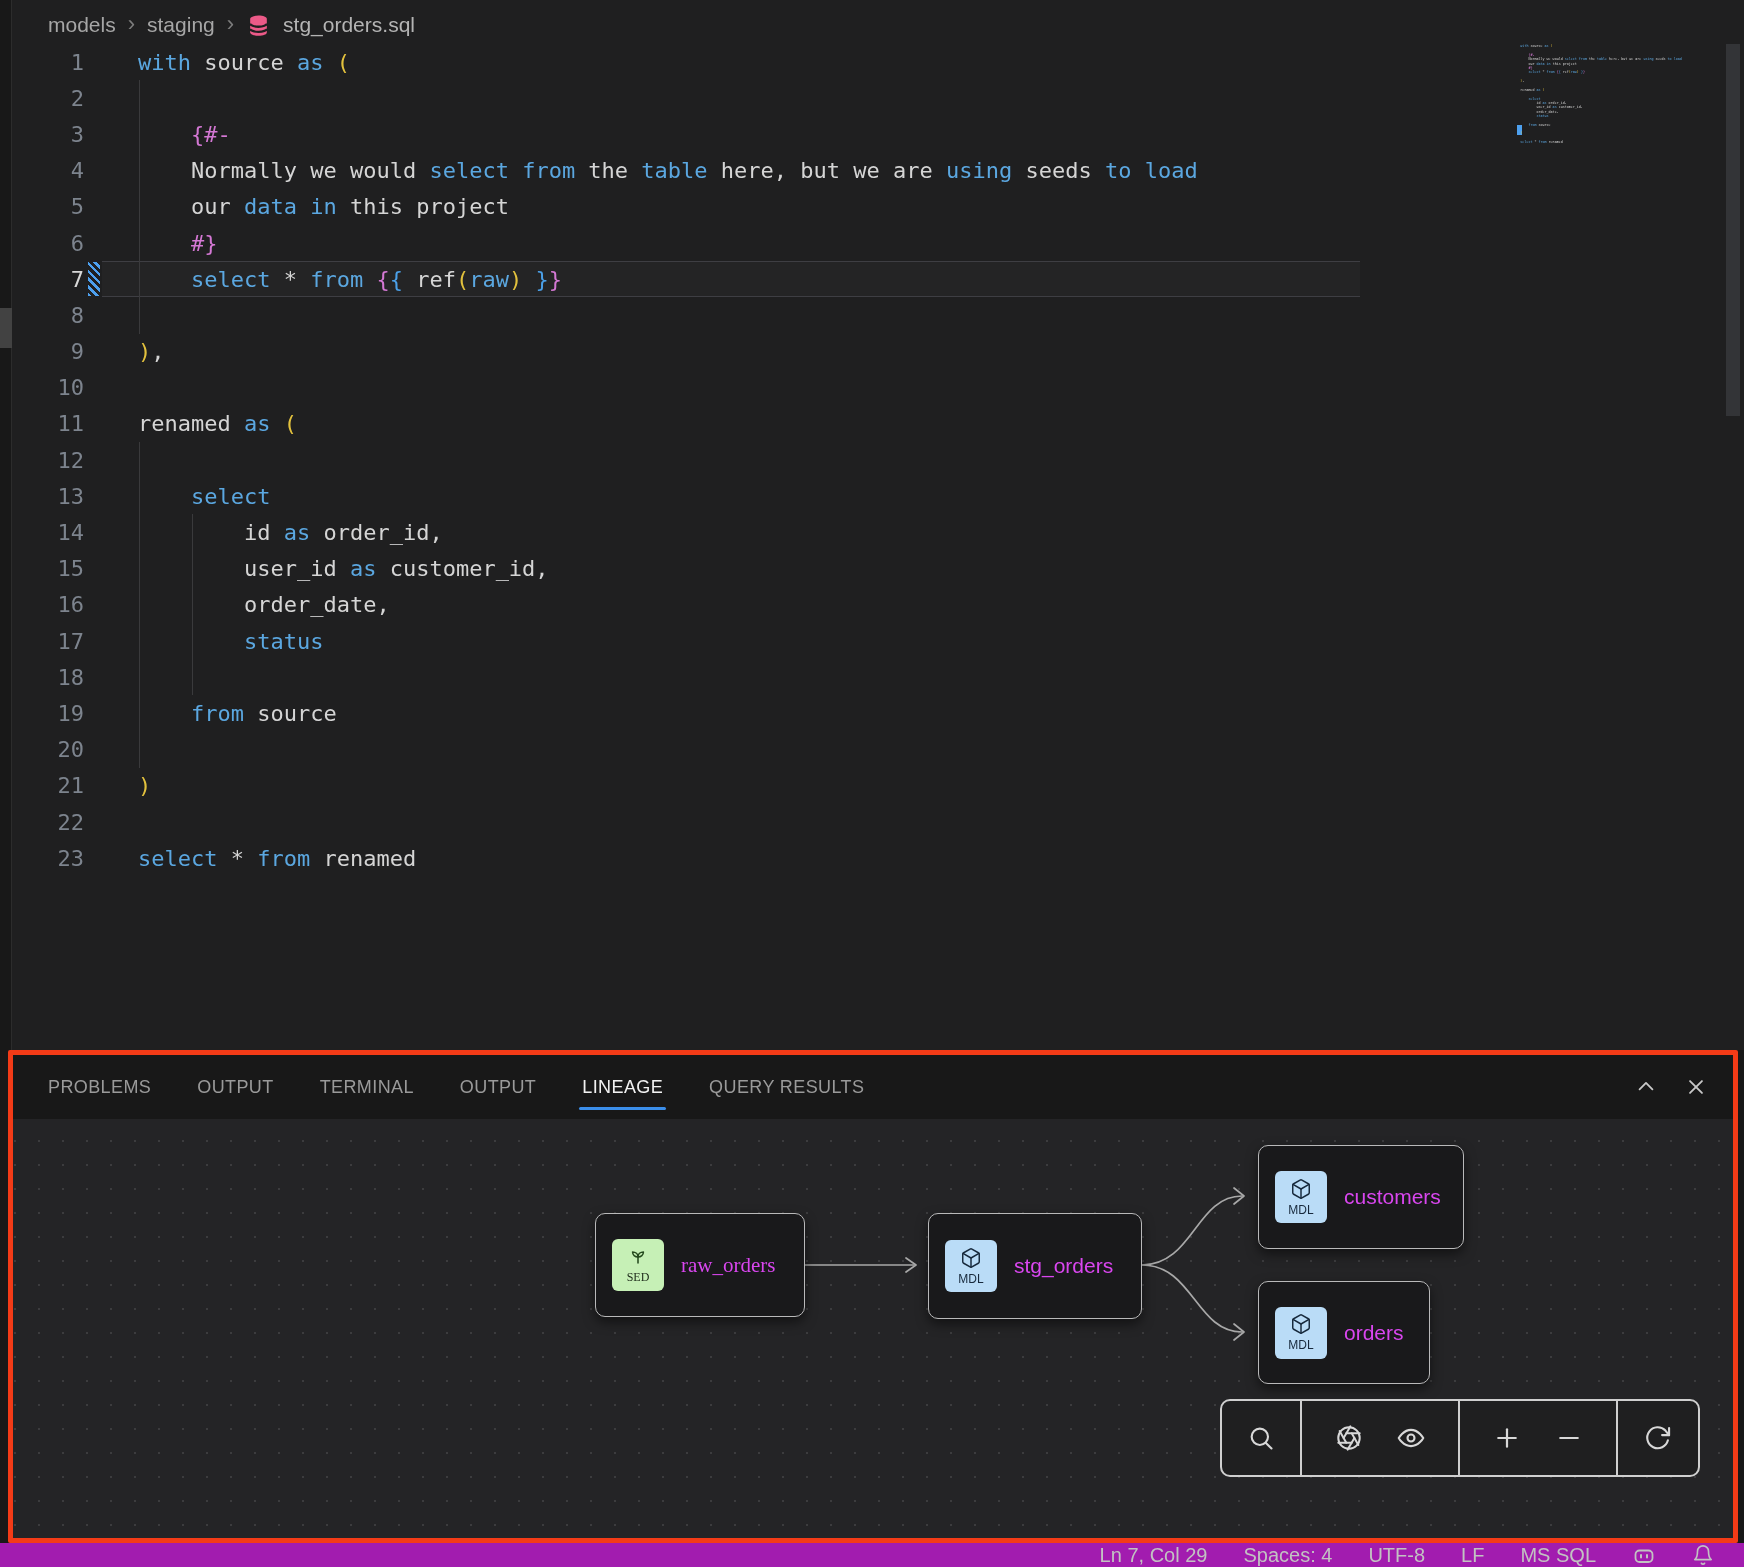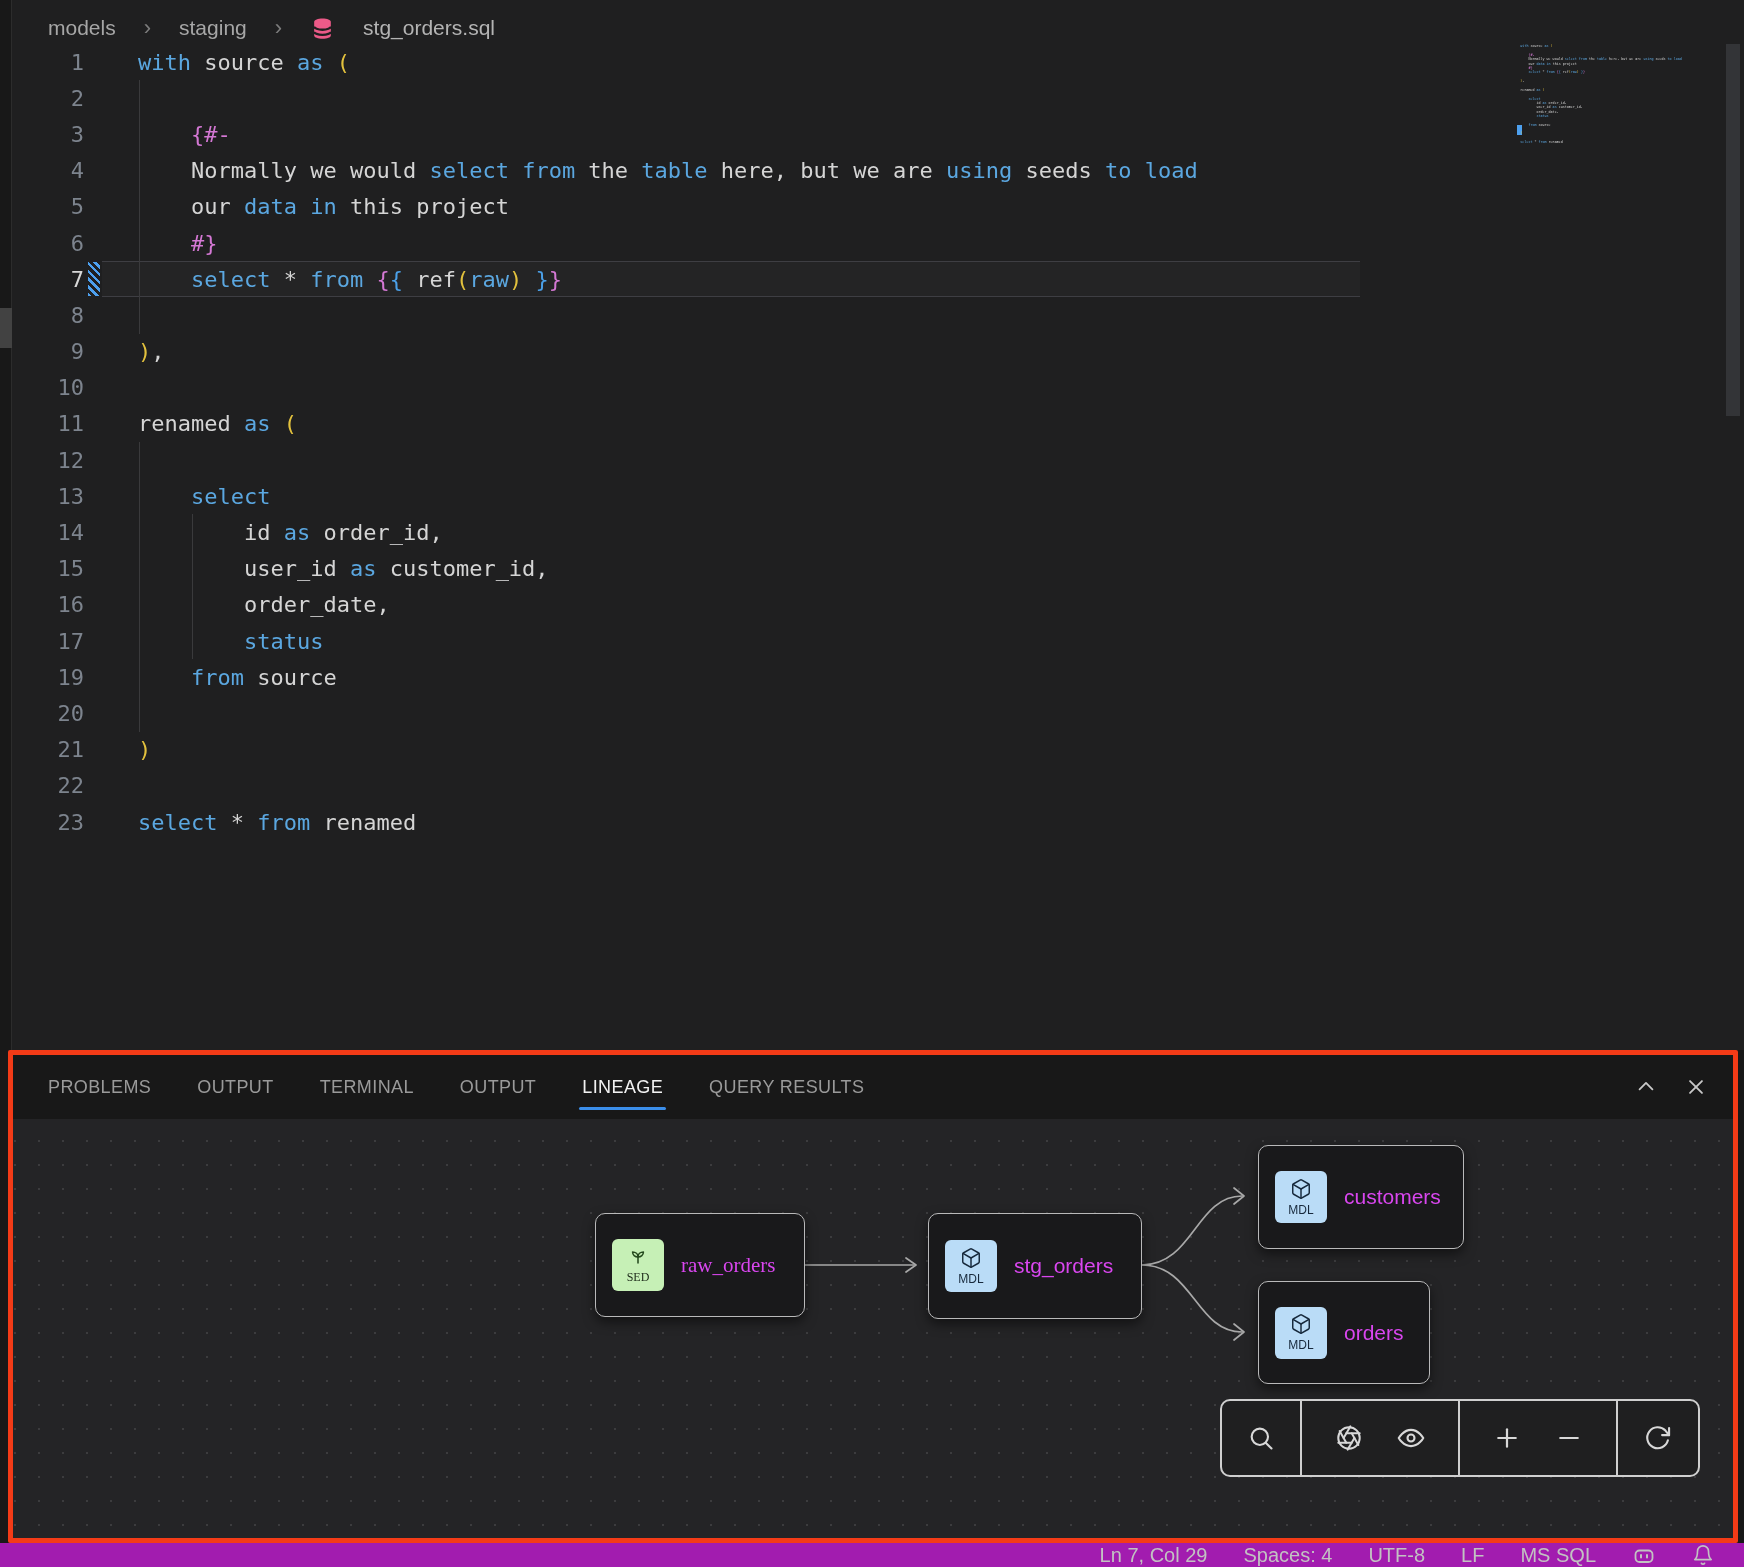--- a/index.html
+++ b/index.html
@@ -5,21 +5,21 @@
   * { margin:0; padding:0; box-sizing:border-box; }
   html,body { background:#111; }
   .screen { position:relative; width:1744px; height:1567px; background:#181818; overflow:hidden;
             font-family:"Liberation Sans", sans-serif; }
 
   
   .editor { position:absolute; left:0; top:0; width:1744px; height:1050px; background:#1f1f20; }
   .left-strip { position:absolute; left:0; top:0; width:12px; height:1050px; background:#181818; border-right:1px solid #2c2c2c; }
   .left-strip .handle { position:absolute; left:0; top:308px; width:12px; height:40px; background:#424242; }
 
-  .breadcrumb { position:absolute; left:48px; top:16px; height:34px; display:flex; gap:28px;
+  .breadcrumb { position:absolute; left:48px; top:8px; height:34px; display:flex; align-items:center; gap:12px;
                 font-size:21px; color:#a6a6a6; }
   .breadcrumb .sep { color:#7c7c7c; font-size:22px; transform:translateY(-1px); }
   .breadcrumb .file { color:#b4b4b4; }
   .breadcrumb svg { display:block; }
 
   .code { position:absolute; left:12px; top:44px; width:1500px; }
   .code-line { position:relative; display:flex; align-items:center; height:36.2px;
                font-family:"DejaVu Sans Mono", monospace; font-size:22px; }
   .code-line .num { width:72px; text-align:right; color:#7d848e; flex:none; }
   .code-line.current .num { color:#d8d8d8; }
@@ -208,20 +208,27 @@
           <div class="guide g1"></div>
           <div class="guide g2"></div>
           <span class="ltext"><span class="tk-t">        order_date,</span></span>
         </div>
         <div class="code-line">
           <span class="num">17</span>
           <span class="markerzone"></span>
           <div class="guide g1"></div>
           <div class="guide g2"></div>
           <span class="ltext"><span class="tk-t">        </span><span class="tk-k">status</span></span>
+        </div>
+        <div class="code-line">
+          <span class="num">18</span>
+          <span class="markerzone"></span>
+          <div class="guide g1"></div>
+          <div class="guide g2"></div>
+          <span class="ltext"></span>
         </div>
         <div class="code-line">
           <span class="num">19</span>
           <span class="markerzone"></span>
           <div class="guide g1"></div>
           <span class="ltext"><span class="tk-t">    </span><span class="tk-k">from</span><span class="tk-t"> source</span></span>
         </div>
         <div class="code-line">
           <span class="num">20</span>
           <span class="markerzone"></span>

